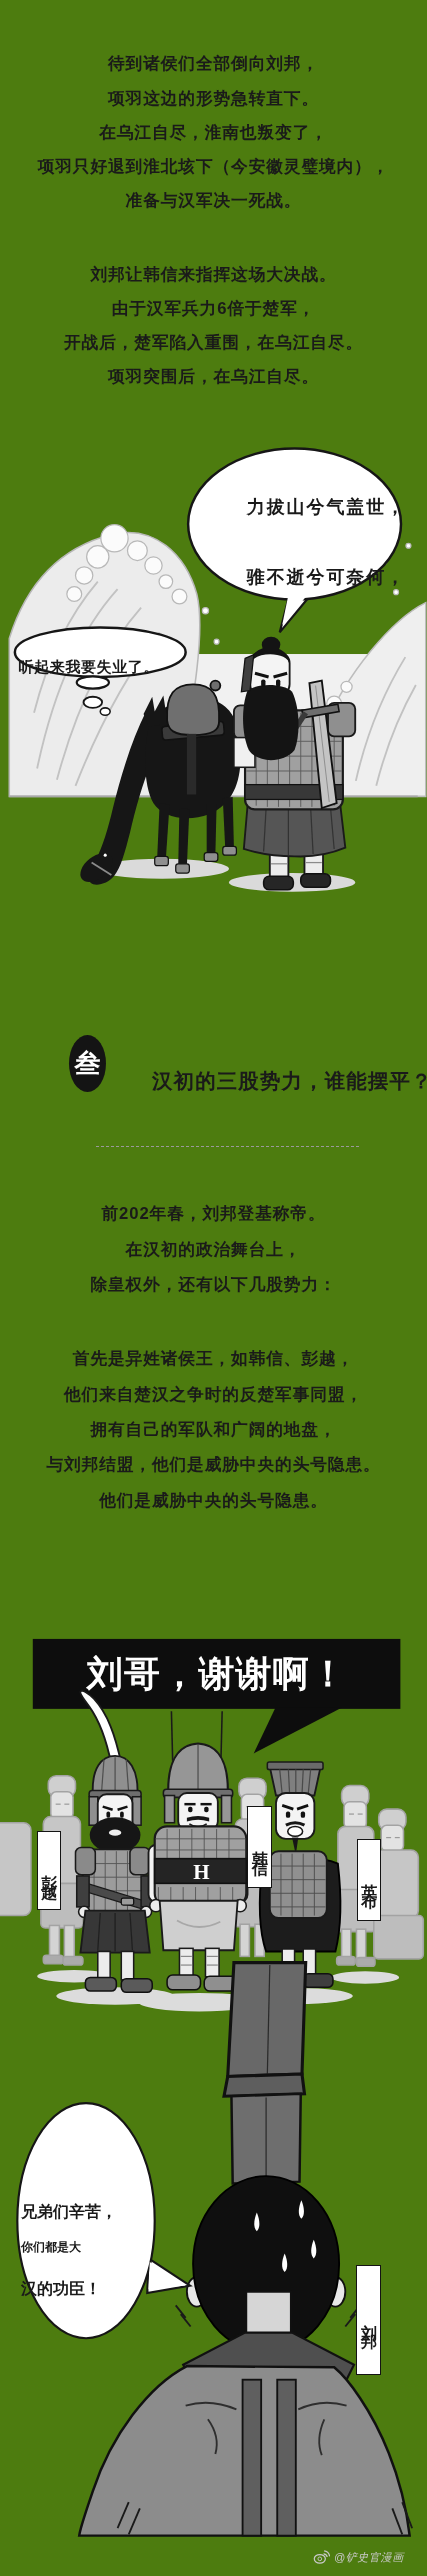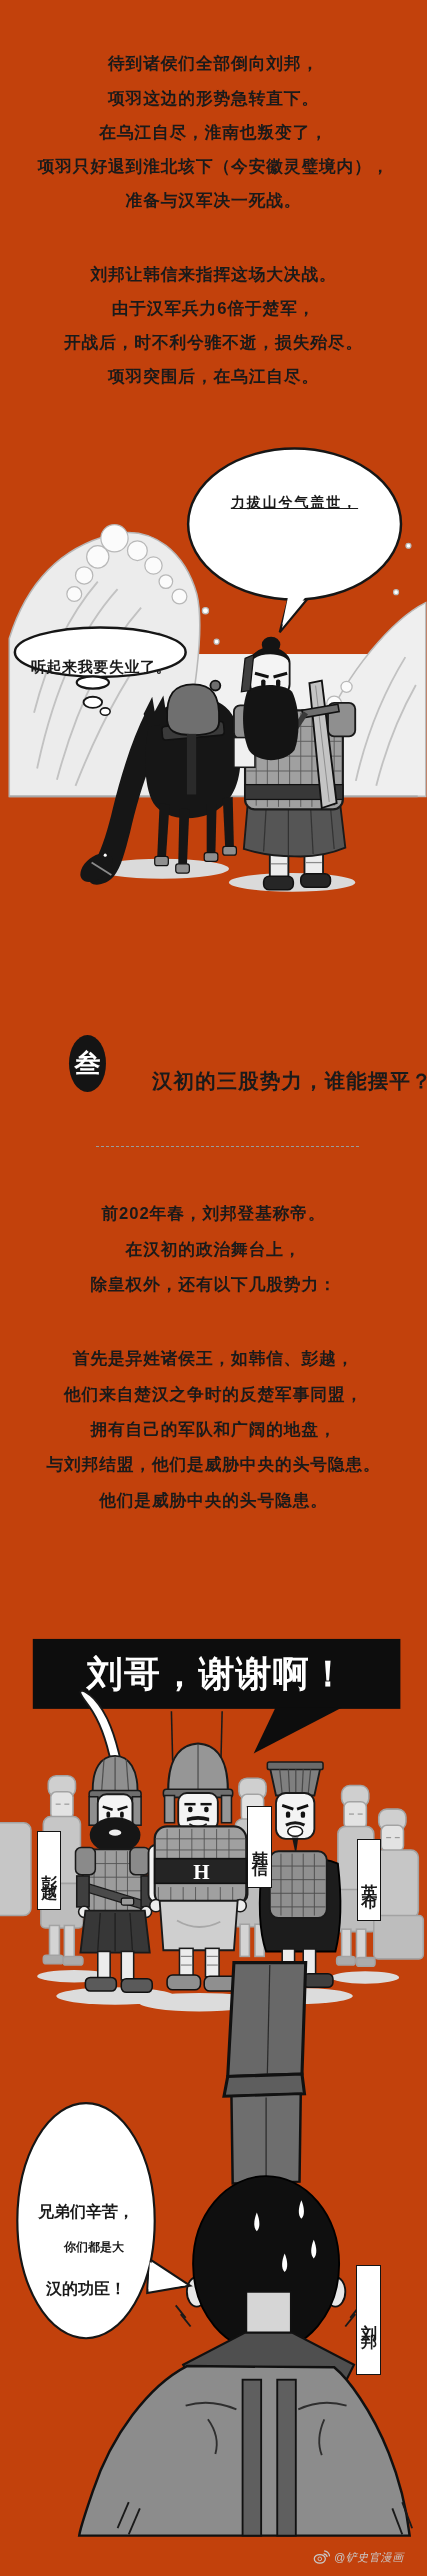--- a/index.html
+++ b/index.html
@@ -1,22 +1,22 @@
 <!DOCTYPE html>
 <html style="font-size:10px"><head>
 <meta charset="utf-8">
 <style>
   html,body{margin:0;padding:0;background:#ffffff;}
-  .page{position:relative;width:427px;height:2576px;background:#c2410c;overflow:hidden;
+  .page{position:relative;width:427px;height:2576px;background:#4d7c0f;overflow:hidden;
         font-family:"Liberation Sans","DejaVu Sans",sans-serif;color:#1a1a1a;}
   .tline{position:absolute;left:0;width:427px;text-align:center;font-size:16.7px;
          font-weight:600;letter-spacing:0.9px;transform:translateY(-50%);white-space:nowrap;}
-  .versetext{position:absolute;left:183px;width:223px;text-align:center;font-size:14px;
-         font-weight:600;letter-spacing:1.9px;transform:translateY(-50%);white-space:nowrap;text-decoration:underline;}
-  .bubbletext{position:absolute;text-align:center;font-weight:600;transform:translateY(-50%);white-space:nowrap;}
+  .versetext{position:absolute;left:183px;width:223px;text-align:right;font-size:18px;
+         font-weight:600;letter-spacing:1.9px;transform:translateY(-50%);white-space:nowrap;}
+  .bubbletext{position:absolute;text-align:left;font-weight:600;transform:translateY(-50%);white-space:nowrap;}
   .section-circle{position:absolute;left:69px;top:1035px;width:37px;height:57px;background:#141414;
          border-radius:50%;display:flex;align-items:center;justify-content:center;}
   .section-circle span{color:#ffffff;font-size:26px;font-weight:700;}
   .section-title{position:absolute;left:120px;top:1064px;transform:translateY(-50%);
          font-size:20.4px;font-weight:700;letter-spacing:1.2px;white-space:nowrap;margin-left:32px;}
   .dashline{position:absolute;left:96px;top:1146px;width:263px;border-top:1.9px dashed #9a9a9a;}
   .banner-text{position:absolute;left:33px;top:1639px;width:368px;height:70px;display:flex;
          align-items:center;justify-content:center;color:#ffffff;font-size:36px;font-weight:900;
          letter-spacing:1.2px;white-space:nowrap;}
   .vlabel{position:absolute;background:#ffffff;border:1.9px solid #141414;box-sizing:border-box;
@@ -36,21 +36,21 @@
 <div class="page">
 
   <div>
     <p class="tline" style="top:46px">待到诸侯们全部倒向刘邦，</p>
     <p class="tline" style="top:81px">项羽这边的形势急转直下。</p>
     <p class="tline" style="top:115px">在乌江自尽，淮南也叛变了，</p>
     <p class="tline" style="top:149px">项羽只好退到淮北垓下（今安徽灵璧境内），</p>
     <p class="tline" style="top:183px">准备与汉军决一死战。</p>
     <p class="tline" style="top:257px">刘邦让韩信来指挥这场大决战。</p>
     <p class="tline" style="top:291px">由于汉军兵力6倍于楚军，</p>
-    <p class="tline" style="top:325px">开战后，时不利兮骓不逝，损失殆尽。</p>
+    <p class="tline" style="top:325px">开战后，楚军陷入重围，在乌江自尽。</p>
     <p class="tline" style="top:359px">项羽突围后，在乌江自尽。</p>
   </div>
 
   <svg style="top:434px" width="427" height="471" viewBox="0 700 690 760">
 
     <g>
       <rect x="15" y="1055" width="660" height="230" fill="#f1f1f1"></rect>
       <path d="M15,1285 L15,1030 C40,950 90,885 180,862 C250,845 300,895 318,958 C332,1015 315,1120 285,1285 Z" fill="#ececec" stroke="#b8b8b8" stroke-width="2.5"></path>
       <path d="M688,972 C635,998 560,1085 522,1178 C503,1228 496,1258 500,1285 L688,1285 Z" fill="#efefef" stroke="#bdbdbd" stroke-width="2.5"></path>
       <g fill="#fbfbfb" stroke="#b8b8b8" stroke-width="2">
@@ -184,20 +184,21 @@
 
     <g>
       <ellipse cx="162" cy="1052" rx="138" ry="40" fill="#ffffff" stroke="#161616" stroke-width="4"></ellipse>
       <ellipse cx="150" cy="1101" rx="26" ry="10" fill="#ffffff" stroke="#161616" stroke-width="3.5"></ellipse>
       <ellipse cx="150" cy="1133" rx="15" ry="9" fill="#ffffff" stroke="#161616" stroke-width="3"></ellipse>
       <ellipse cx="170" cy="1148" rx="8" ry="6" fill="#ffffff" stroke="#161616" stroke-width="2.5"></ellipse>
     </g>
   </svg>
 
   <p class="versetext" style="top:489px">力拔山兮气盖世，</p>
+  <p class="versetext" style="top:559px">骓不逝兮可奈何，</p>
   <p class="bubbletext" style="left:18.6px;width:165px;top:652px;font-size:15px;letter-spacing:0.6px">听起来我要失业了。</p>
 
   <div class="section-circle">
     <span>叁</span>
   </div>
   <h2 class="section-title">汉初的三股势力，谁能摆平？</h2>
   <div class="dashline"></div>
 
   <div>
     <p class="tline" style="top:1196px">前202年春，刘邦登基称帝。</p>

